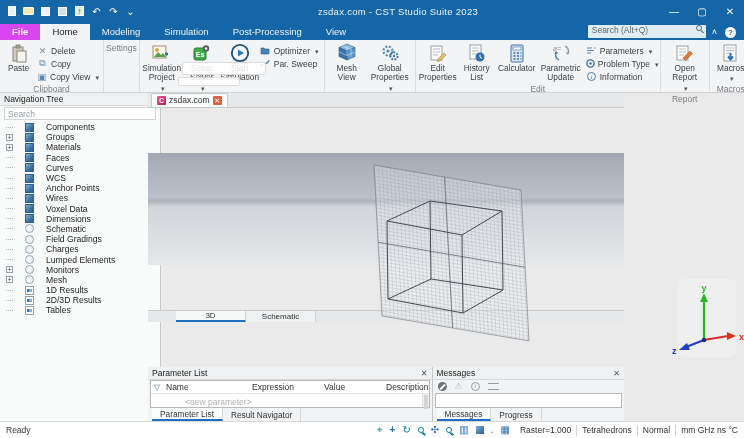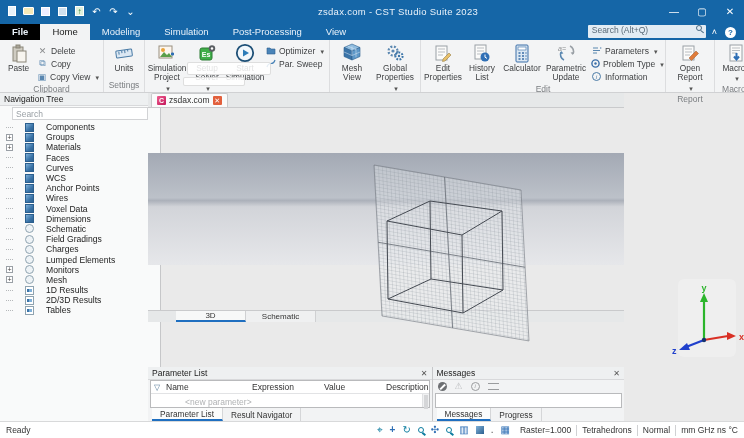--- a/index.html
+++ b/index.html
@@ -23,21 +23,21 @@
   #title-text { flex:1; text-align:center; font-size:9.5px; color:#eaf2fa; letter-spacing:.3px; }
   .win-btns { display:flex; }
   .win-btn { width:28px; height:22px; display:flex; align-items:center; justify-content:center;
     font-size:10px; color:#fff; }
 
   
   #menurow { left:0; top:22px; width:744px; height:18px; background:#1566a7;
     display:flex; align-items:flex-end; }
   .mtab { padding:2px 12px 3px; color:#eaf2fa; font-size:9.5px; white-space:nowrap; cursor:default; }
   .mtab.file { background:#0f5democ; }
-  .mtab.file { background:#000000; font-weight:bold; }
+  .mtab.file { background:#d946ef; font-weight:bold; }
   .mtab.active { background:#f2f3f4; color:#1a1a1a; }
   #menurow .spacer { flex:1; }
   .search-box { display:flex; align-items:flex-start; background:rgba(255,255,255,.88);
     height:13px; width:118px; margin-bottom:2px; padding:0 4px; border-radius:1px; }
   .search-box .ph { color:#5a6b78; font-size:8.5px; flex:1; }
   .mag { width:6px; height:6px; border:1.4px solid #4a6b84; border-radius:50%; position:relative; }
   .mag::after { content:""; position:absolute; width:4px; height:1.4px; background:#4a6b84;
     right:-3px; bottom:-2px; transform:rotate(40deg); }
   .mini-glyph { color:#fff; font-size:9px; margin:0 6px 3px 6px; }
   .help-circ { width:11px; height:11px; border-radius:50%; background:#fff; color:#1566a7;
@@ -62,21 +62,21 @@
   .caret::after { content:"▾"; font-size:7px; color:#555; margin-left:2px; }
   .artifact { position:absolute; background:rgba(255,255,255,.85);
     border:1px solid rgba(200,200,200,.6); border-radius:2px; }
 
   
   #navpanel { left:0; top:93px; width:161px; height:328px; background:#f9fafa;
     border-right:1px solid #c6c7c9; display:flex; flex-direction:column; }
   .panel-head { height:13px; display:flex; align-items:center; padding:0 4px;
     background:#eef0f1; border-bottom:1px solid #d8d9db; font-size:8.5px; color:#222; }
   .panel-head .x { margin-left:auto; color:#555; font-size:8px; cursor:default; }
-  .nav-search { height:13px; margin:1px 12px; border:1px solid #d2d3d5; background:#fff;
+  .nav-search { height:13px; margin:1px 4px; border:1px solid #d2d3d5; background:#fff;
     color:#9aa0a5; font-size:8.5px; padding:1px 3px; }
   #tree { flex:1; overflow:hidden; padding-top:1px; }
   .tree-row { display:flex; align-items:center; height:10.2px; padding-left:6px; gap:12px;
     white-space:nowrap; cursor:default; }
   .expander { width:7px; height:7px; border:1px solid #9aa0a6; background:#fff;
     font-size:7px; line-height:5px; text-align:center; color:#444; flex:none; }
   .no-exp { width:7px; height:1px; border-top:1px dotted #b5b8ba; flex:none; }
   .tico { width:9px; height:9px; flex:none; position:relative; }
   .tico.cube { background:linear-gradient(135deg,#7fb0d8 0%,#3a74a8 60%,#2b5f8e 100%);
     border:1px solid #2b5f8e; }
@@ -235,31 +235,20 @@
           <span class="sico" style="color:#5a87b0">▣</span>
           <span>Copy View</span>
             <span class="caret"></span>
         </div>
       </div>
     </div>
     <div class="rg-label">Clipboard</div>
   </div>
 
   <div class="rgroup">
-    <div class="rg-content">
-      <div class="bigbtn" style="width:36px">
-        <span class="bico">
-          <svg width="20" height="19" viewBox="0 0 20 19">
-              <rect x="2" y="6" width="16" height="7" rx="1" fill="#dce8f3" stroke="#4a7ba6" transform="rotate(-8 10 9)"></rect>
-              <path d="M5 7v3 M8 6.6v2.2 M11 6.2v3 M14 5.8v2.2" stroke="#4a7ba6" stroke-width="1" transform="rotate(-8 10 9)"></path>
-            </svg>
-        </span>
-        <span class="blabel">Units</span>
-      </div>
-    </div>
     <div class="rg-label">Settings</div>
   </div>
 
   <div class="rgroup">
     <div class="rg-content">
       <div class="bigbtn">
         <span class="bico">
           <svg width="19" height="19" viewBox="0 0 19 19">
               <rect x="1" y="2" width="13" height="12" fill="#fdf6ee" stroke="#9a8f80"></rect>
               <circle cx="5" cy="6" r="2" fill="#e8a33d"></circle>

